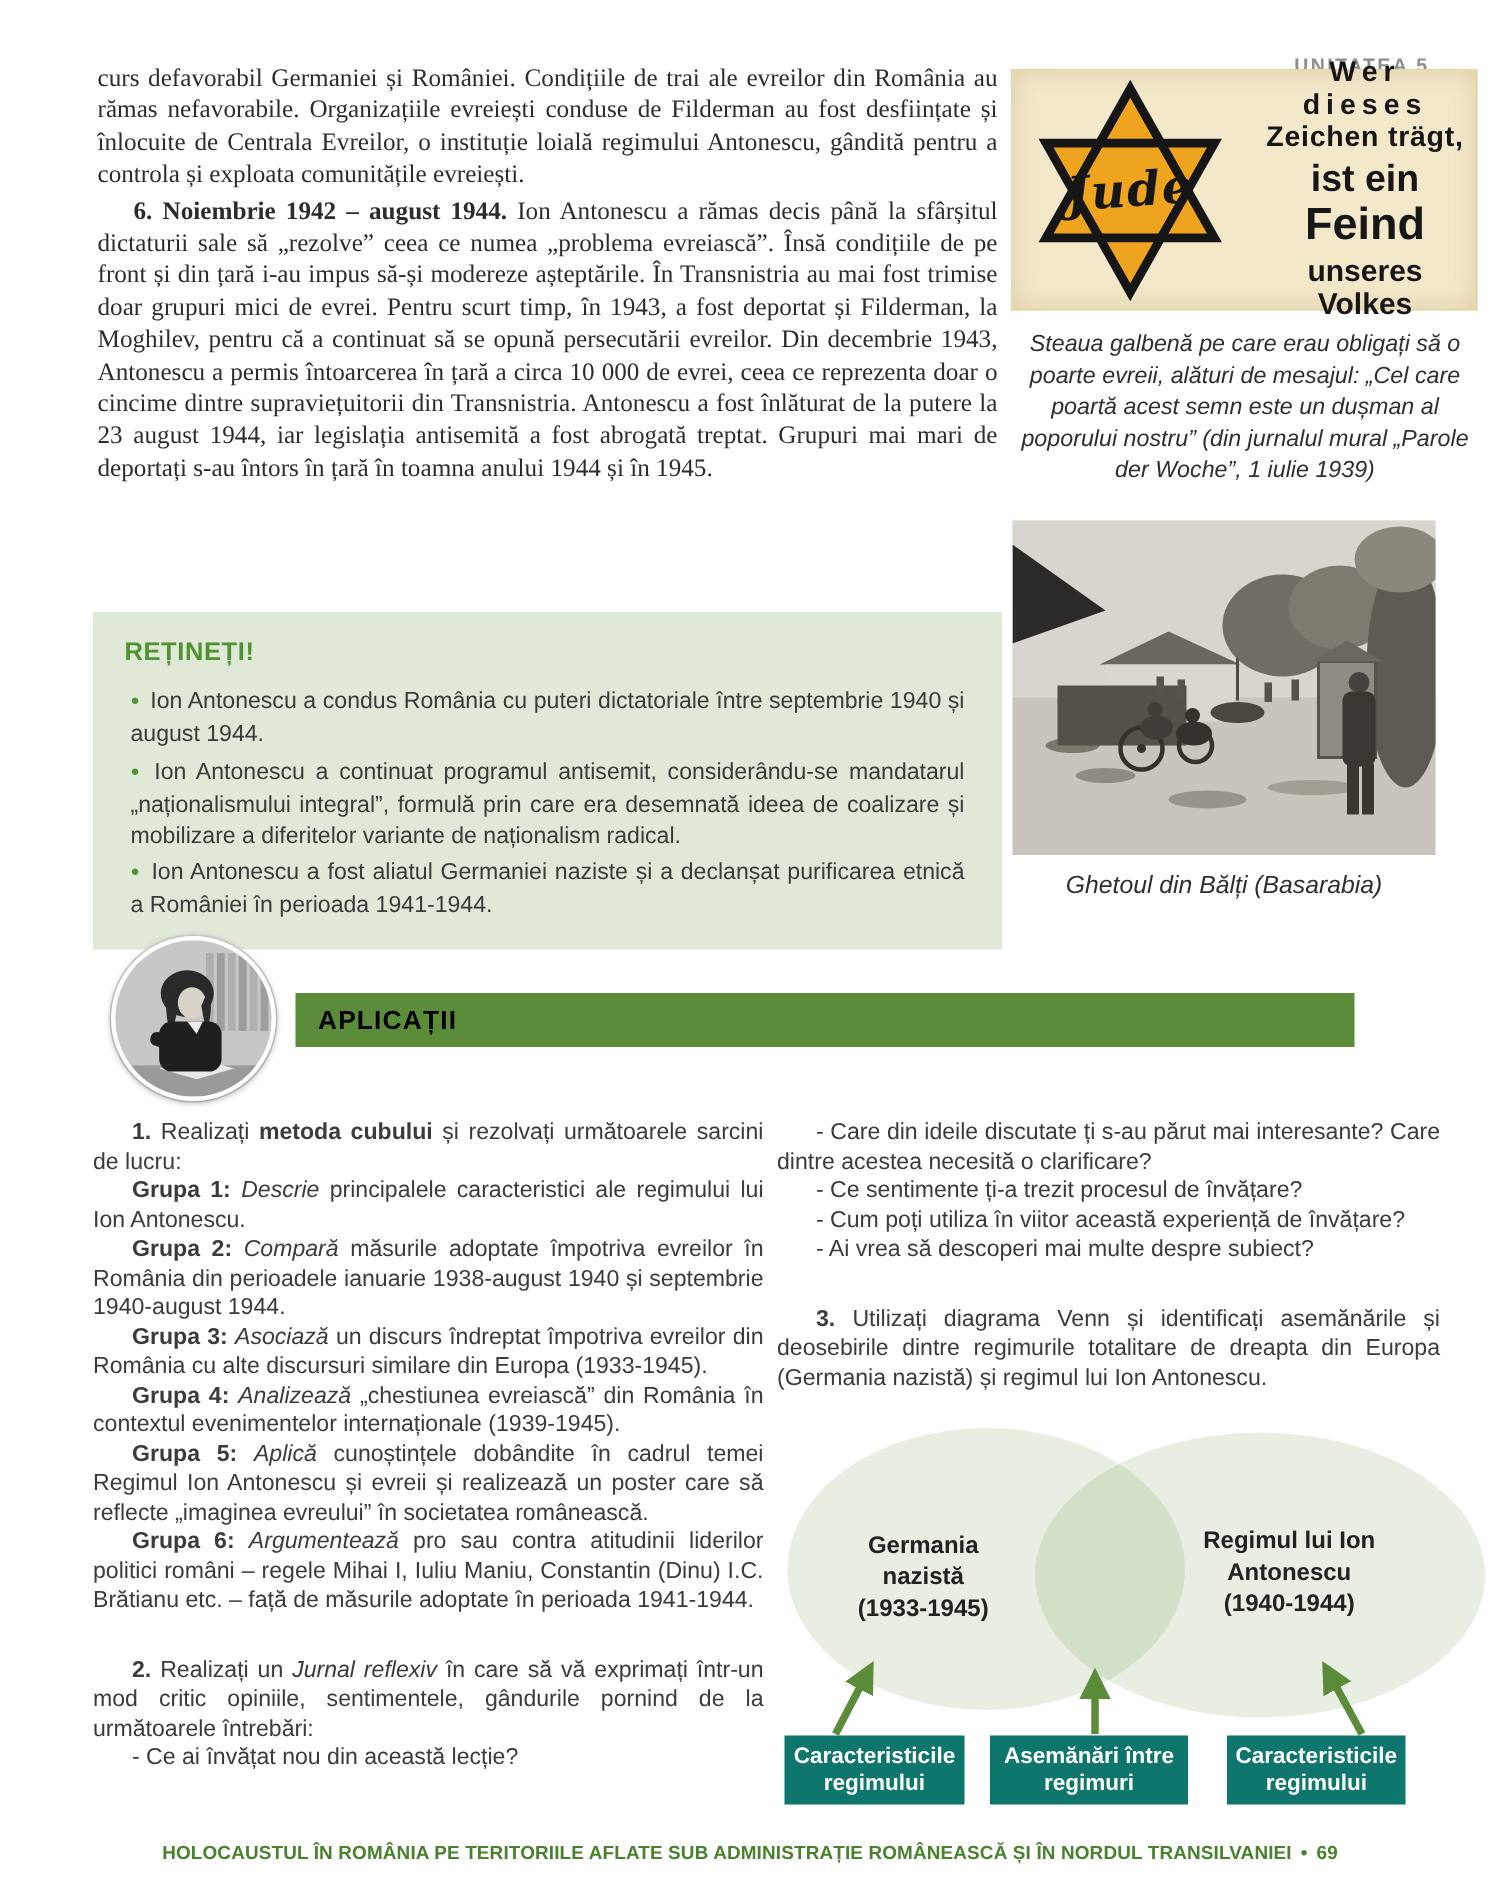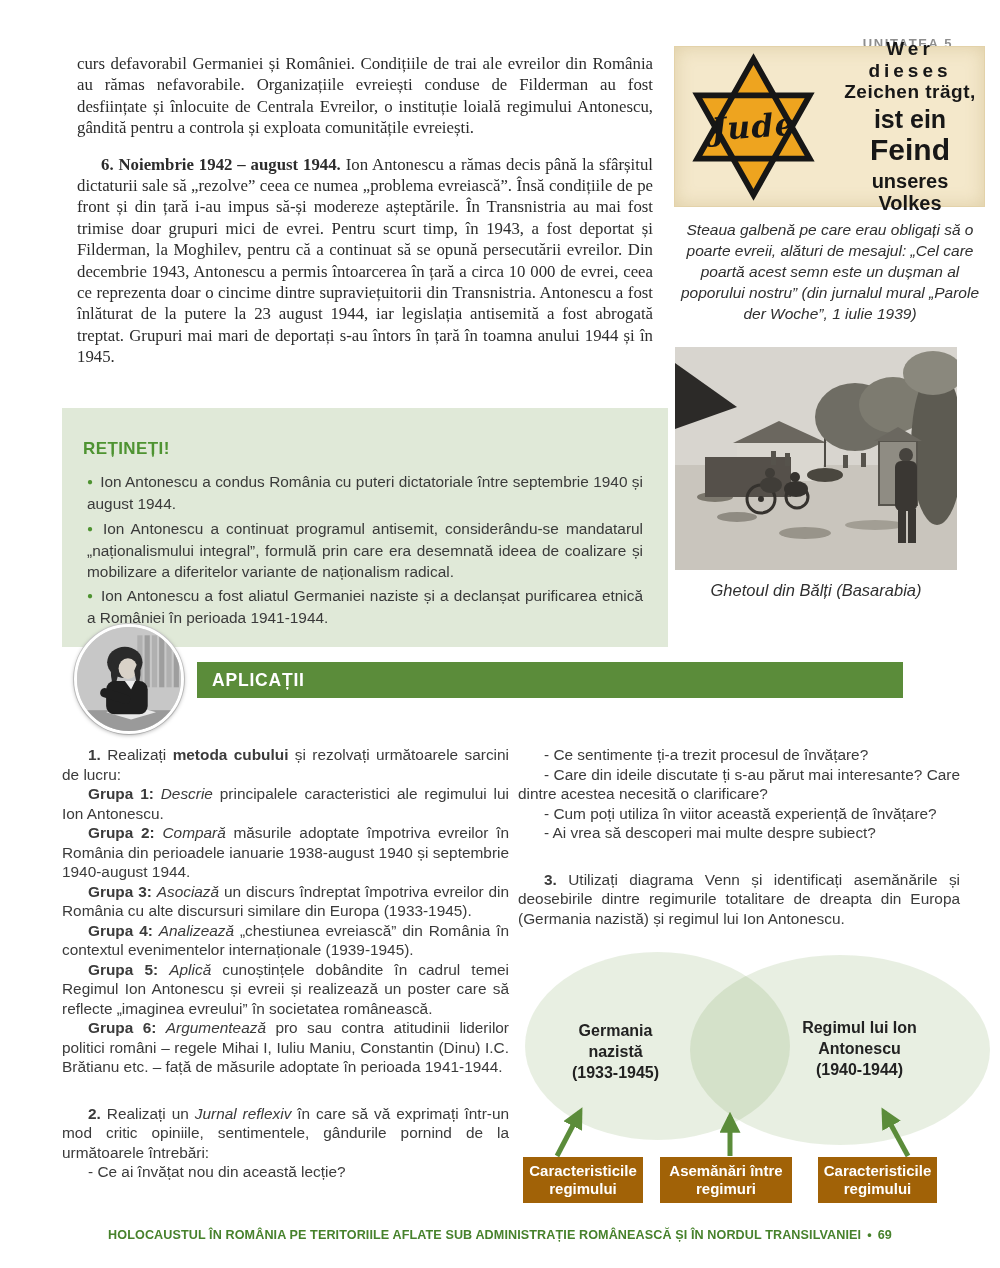--- a/index.html
+++ b/index.html
@@ -14,21 +14,21 @@
     position:absolute;top:36px;right:47px;
     font-size:13px;font-weight:bold;color:#8e8e8e;letter-spacing:1.6px;
   }
 
   
   #main-text{
     position:absolute;left:62px;top:38px;width:606px;
     font-family:"Liberation Serif",serif;font-size:16.8px;line-height:21.4px;
     color:#2c2c2c;text-align:justify;
   }
-  #main-text p{margin:15px;}
+  #main-text p{margin:3px;}
   #main-text .indent{text-indent:24px;}
 
   
   #star-panel{
     position:absolute;left:674px;top:46px;width:311px;height:161px;
     background:#f4e8cb;border:1px solid #e3d2a9;box-sizing:border-box;
     display:flex;align-items:center;
     box-shadow:inset 0 0 18px rgba(160,130,60,.25);
   }
   #star-svg-wrap{width:145px;height:152px;margin-left:6px;flex:none;}
@@ -53,42 +53,42 @@
 
   
   #ghetto-photo{
     position:absolute;left:675px;top:347px;width:282px;height:223px;
     background:#d6d3cd;
   }
 
   
   #retineti{
     position:absolute;left:62px;top:408px;width:606px;box-sizing:border-box;
-    background:#e0e9d8;padding:31px 21px 14px 21px;
+    background:#e0e9d8;padding:17px 21px 14px 21px;
   }
   #retineti-title{
     color:#4e9331;font-weight:bold;font-size:17px;letter-spacing:.4px;
     margin:0 0 13px 0;
   }
   .ret-li{
     margin:4px;font-size:15.4px;line-height:20.4px;color:#3a3a3a;text-align:justify;
   }
   .ret-dot{color:#4e9331;font-size:10px;margin-right:7px;position:relative;top:-2px;}
 
   
   #anne-photo{
     position:absolute;left:74px;top:624px;width:104px;height:104px;border-radius:50%;
     border:3px solid #ffffff;overflow:hidden;background:#cecece;
     box-shadow:0 1px 4px rgba(0,0,0,.35), 0 0 0 1px #d9d9d9;
   }
 
   
   #aplicatii-banner{
     position:absolute;left:197px;top:662px;width:706px;height:36px;
-    background:#5b8c3a;color:#ffffff;font-weight:bold;font-size:17.5px;
+    background:#5b8c3a;color:#000000;font-weight:bold;font-size:17.5px;
     letter-spacing:.8px;line-height:36px;padding-left:15px;box-sizing:border-box;
   }
 
   
   .app-col{
     position:absolute;top:745px;font-size:15.4px;line-height:19.5px;
     color:#3b3b3b;text-align:justify;
   }
   #app-left{left:62px;width:447px;}
   #app-right{left:518px;width:442px;}
@@ -105,21 +105,21 @@
   #venn-ellipse-right{left:190px;top:10px;width:300px;height:190px;}
   .venn-label{
     position:absolute;text-align:center;font-weight:bold;color:#222;
     font-size:16px;line-height:21px;
   }
   .venn-label span{display:block;}
   #venn-label-left{left:18px;top:75px;width:195px;}
   #venn-label-right{left:262px;top:72px;width:195px;}
   #venn-arrows{position:absolute;left:0;top:0;width:500px;height:275px;pointer-events:none;}
   .venn-box{
-    position:absolute;top:212px;height:46px;background:#a16207;color:#fff;
+    position:absolute;top:212px;height:46px;background:#0f766e;color:#fff;
     font-weight:bold;font-size:15px;line-height:18px;text-align:center;
     display:flex;align-items:center;justify-content:center;box-sizing:border-box;
     padding:2px 6px;
   }
   #venn-box-left{left:23px;width:120px;}
   #venn-box-middle{left:160px;width:132px;}
   #venn-box-right{left:318px;width:119px;}
 
   
   #footer{
@@ -254,22 +254,22 @@
     <i>Argumentează</i>
     <span>pro sau contra atitudinii liderilor politici români – regele Mihai I, Iuliu Maniu, Constantin (Dinu) I.C. Brătianu etc. – față de măsurile adoptate în perioada 1941-1944.</span></p>
   <p class="gap"><b>2.</b>
     <span>Realizați un</span>
     <i>Jurnal reflexiv</i>
     <span>în care să vă exprimați într-un mod critic opiniile, sentimentele, gândurile pornind de la următoarele întrebări:</span></p>
   <p>- Ce ai învățat nou din această lecție?</p>
 </div>
 
 <div id="app-right" class="app-col">
+  <p>- Care din ideile discutate ți s-au părut mai interesante? Care dintre acestea necesită o clarificare?</p>
   <p>- Ce sentimente ți-a trezit procesul de învățare?</p>
-  <p>- Care din ideile discutate ți s-au părut mai interesante? Care dintre acestea necesită o clarificare?</p>
   <p>- Cum poți utiliza în viitor această experiență de învățare?</p>
   <p>- Ai vrea să descoperi mai multe despre subiect?</p>
   <p class="gap"><b>3.</b>
     <span>Utilizați diagrama Venn și identificați asemănările și deosebirile dintre regimurile totalitare de dreapta din Europa (Germania nazistă) și regimul lui Ion Antonescu.</span></p>
 </div>
 
 <div id="venn">
   <div id="venn-ellipse-left" class="venn-ellipse"></div>
   <div id="venn-ellipse-right" class="venn-ellipse"></div>
 

